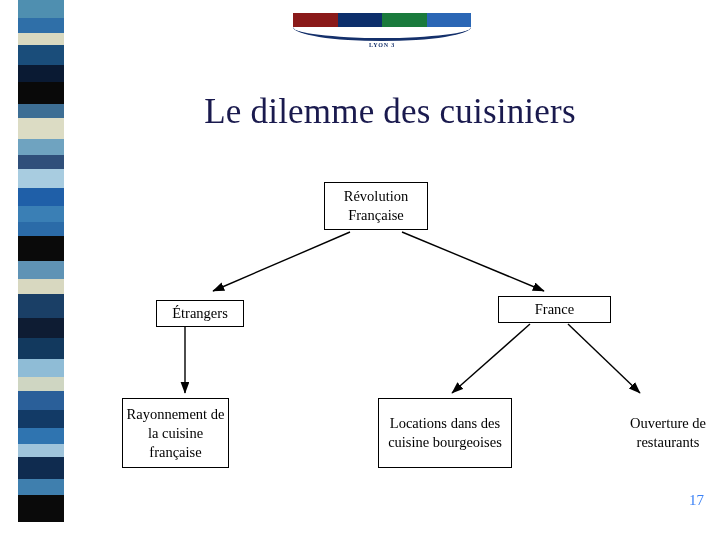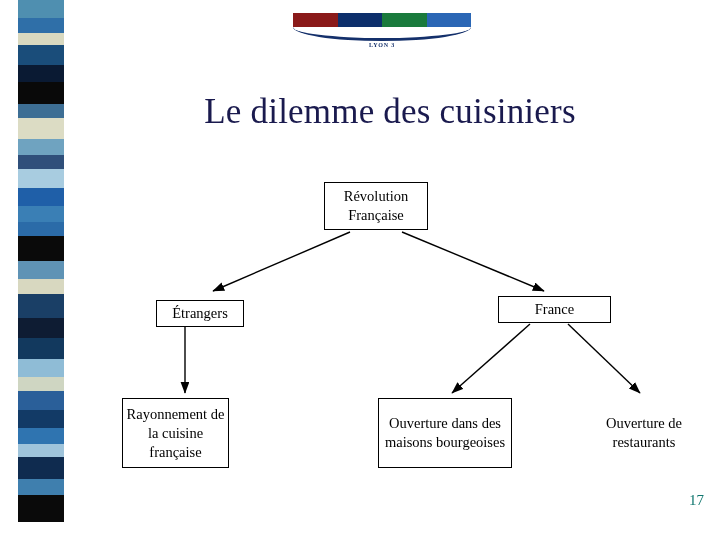--- a/index.html
+++ b/index.html
@@ -106,38 +106,38 @@
   }
   .node.noborder {
     border: none;
   }
 
   #node-revolution { left: 324px; top: 182px; width: 104px; height: 48px; }
   #node-etrangers  { left: 156px; top: 300px; width: 88px; height: 27px; }
   #node-france     { left: 498px; top: 296px; width: 113px; height: 27px; }
   #node-rayonnement{ left: 122px; top: 398px; width: 107px; height: 70px; }
   #node-locations  { left: 378px; top: 398px; width: 134px; height: 70px; }
-  #node-ouverture  { left: 592px; top: 398px; width: 104px; height: 70px; }
+  #node-ouverture  { left: 616px; top: 398px; width: 104px; height: 70px; }
 
   #diagram-svg {
     position: absolute;
     left: 0;
     top: 0;
     width: 720px;
     height: 540px;
     pointer-events: none;
   }
 
   
   #page-number {
     position: absolute;
     right: 16px;
     top: 492px;
     font-size: 15px;
-    color: #0f766e;
+    color: #3b82f6;
     font-family: "Liberation Serif", serif;
   }
 </style>
 </head>
 <body>
 
 <div id="left-strip">
     <div class="band" style="background: rgb(79, 143, 176); height: 17.6727px;"></div>
     <div class="band" style="background: rgb(47, 111, 168); height: 15.7091px;"></div>
     <div class="band" style="background: rgb(217, 217, 192); height: 11.7818px;"></div>
@@ -198,16 +198,16 @@
 
   <line x1="530" y1="324" x2="452" y2="393" stroke="#000000" stroke-width="1.4" marker-end="url(#arrowhead)"></line>
 
   <line x1="568" y1="324" x2="640" y2="393" stroke="#000000" stroke-width="1.4" marker-end="url(#arrowhead)"></line>
 </svg>
 
 <div class="node" id="node-revolution">Révolution Française</div>
 <div class="node" id="node-etrangers">Étrangers</div>
 <div class="node" id="node-france">France</div>
 <div class="node" id="node-rayonnement">Rayonnement de la cuisine française</div>
-<div class="node" id="node-locations">Ouverture dans des maisons bourgeoises</div>
+<div class="node" id="node-locations">Locations dans des cuisine bourgeoises</div>
 <div class="node noborder" id="node-ouverture">Ouverture de restaurants</div>
 
 <div id="page-number">17</div>
 
 </body></html>

